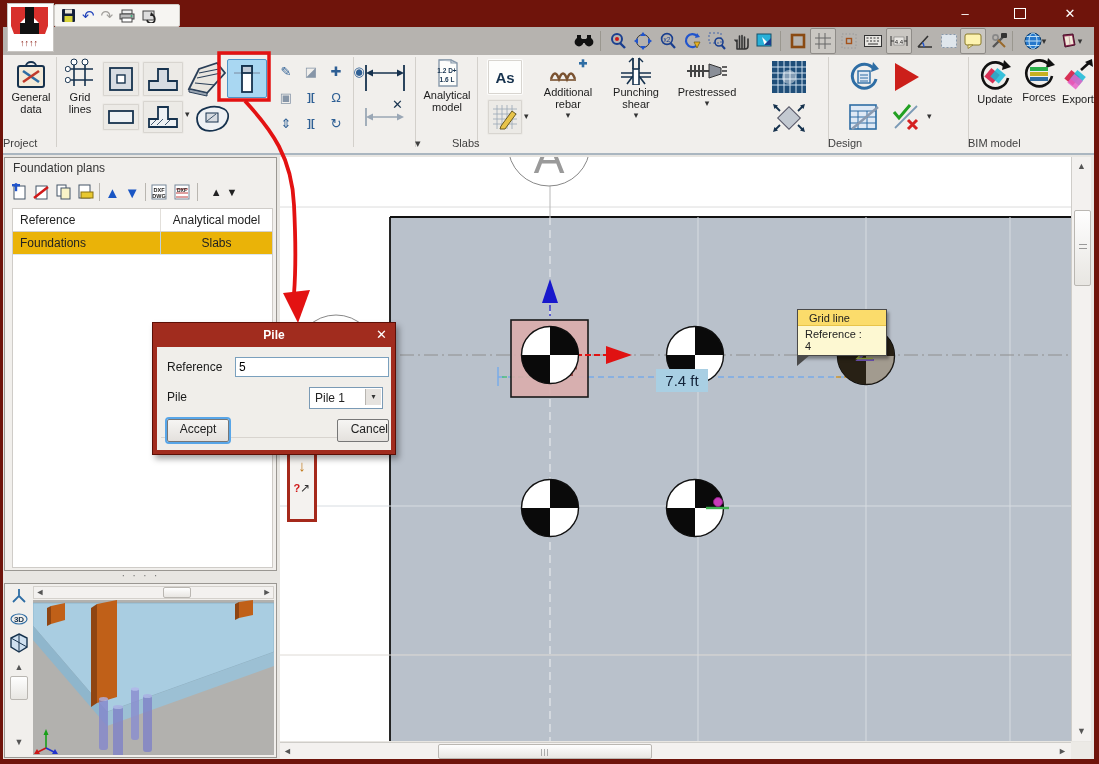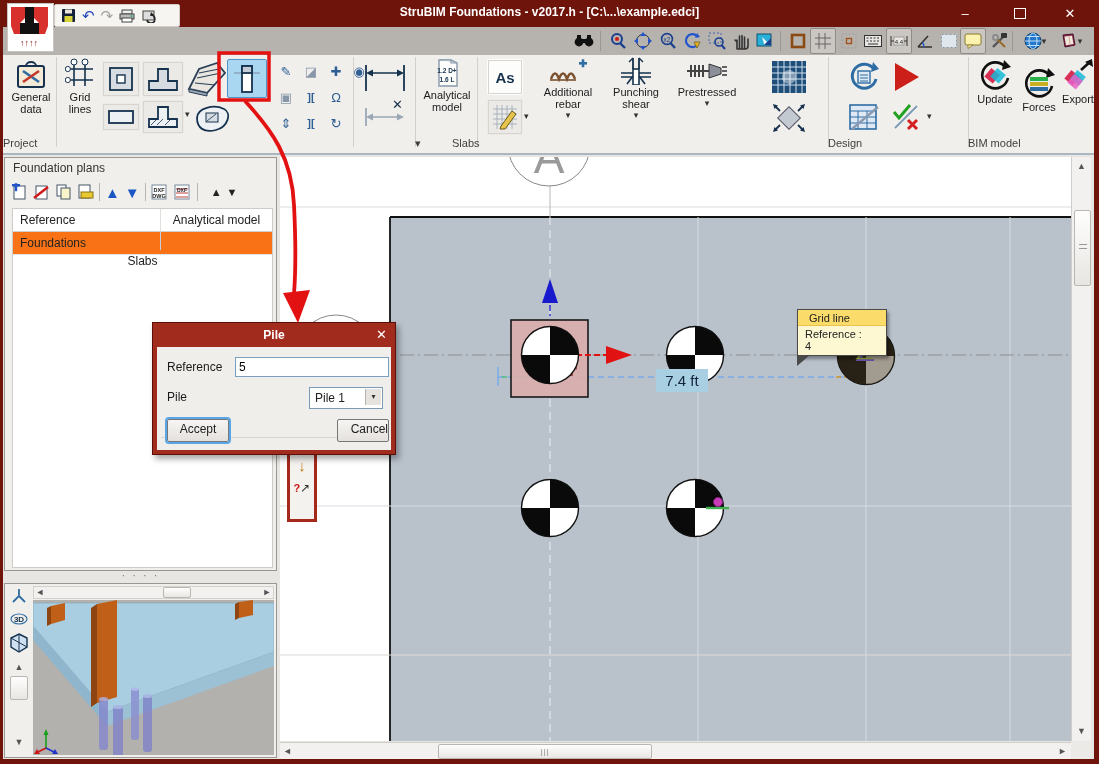--- a/index.html
+++ b/index.html
@@ -22,21 +22,21 @@
   .iconbtn{border:1px solid transparent;border-radius:2px;background:#eceae6;box-shadow:0 0 0 1px #d8d5d0 inset;cursor:pointer;}
   .vtb{width:24px;height:24px;border:1px solid transparent;border-radius:2px;cursor:pointer;}
   .vtb.pressed{background:#cac7c2;border-color:#8f8c88;}
   .dd{font-size:9px;color:#333;line-height:9px;}
   
   .gi{width:22px;height:22px;font-size:13px;color:#2e5f94;cursor:pointer;display:flex;align-items:center;justify-content:center;}
   
   #panel{left:4px;top:157px;width:273px;height:414px;background:#f1efec;border:1px solid #9a9792;box-sizing:border-box;}
   #panel-table{left:7px;top:50px;width:259px;height:358px;background:#fff;border:1px solid #cfccc8;}
   .th{font-size:12px;color:#222;}
-  #panel-row{background:#f97316;flex-direction:column;}
+  #panel-row{background:#eab308;}
   
   #panel3d{left:4px;top:583px;width:273px;height:175px;background:#f1efec;border:1px solid #9a9792;box-sizing:border-box;}
   
   #canvas{left:280px;top:157px;width:791px;height:584px;background:#fff;overflow:hidden;}
   
   .sb{background:#f3f1ef;}
   .sb-thumb{background:linear-gradient(#fefefe,#e8e6e2);border:1px solid #bab7b2;border-radius:2px;}
   .sb-arrow{color:#555;font-size:9px;line-height:9px;text-align:center;}
   
   #tooltip{left:797px;top:309px;width:88px;border:1px solid #4a4a4a;box-shadow:2px 3px 3px rgba(0,0,0,.35);z-index:30;font-size:11px;}
@@ -61,21 +61,20 @@
   
   .winborder{background:#6f140b;z-index:60;}
   text{font-family:"Liberation Sans","DejaVu Sans",sans-serif;}
 </style>
 </head>
 <body>
 
 <div id="win">
 
   <div id="titlebar" class="abs">
-    <div id="title-text" class="abs">StruBIM Foundations - v2017.h - [C:\...\example.edci]</div>
     <div class="abs winctl" style="left:950px;">–</div>
     <div class="abs winctl" id="btn-max" style="left:1005px;"><span></span></div>
     <div class="abs winctl" style="left:1055px;">✕</div>
   </div>
 
   <div class="abs" style="left:7px;top:3px;width:45px;height:47px;background:#fff;border:1px solid #c9c6c2;z-index:5;">
     <svg width="43" height="45" viewBox="0 0 43 45">
       <polygon points="3,3 17,3 17,14 12,19 12,30 6,30 3,22" fill="#d8302c"></polygon>
       <polygon points="40,3 26,3 26,14 31,19 31,30 37,30 40,22" fill="#d8302c"></polygon>
       <rect x="17" y="3" width="9" height="27" fill="#111"></rect>
@@ -453,21 +452,21 @@
 
     <div class="abs rbtn" style="left:970px;top:3px;width:44px;">
       <svg width="34" height="34" viewBox="0 0 34 34">
         <path d="M28 10 A13 13 0 1 0 30 20" fill="none" stroke="#111" stroke-width="2.6"></path>
           <polygon points="26,2 33,9 24,12" fill="#111"></polygon>
         <rect x="9" y="12" width="11" height="11" transform="rotate(40 14 17)" fill="#d62048" opacity=".92"></rect>
         <rect x="15" y="12" width="11" height="11" transform="rotate(40 20 17)" fill="#18b8d8" opacity=".85"></rect>
       </svg>
       <span class="lbl">Update</span>
     </div>
-    <div class="abs rbtn" style="left:1016px;top:11px;width:40px;">
+    <div class="abs rbtn" style="left:1016px;top:1px;width:40px;">
       <svg width="34" height="34" viewBox="0 0 34 34">
         <path d="M28 10 A13 13 0 1 0 30 20" fill="none" stroke="#111" stroke-width="2.6"></path>
           <polygon points="26,2 33,9 24,12" fill="#111"></polygon>
         <rect x="8" y="11" width="18" height="4" fill="#2ab04a"></rect>
           <rect x="8" y="16" width="18" height="4" fill="#c8b020"></rect>
           <rect x="8" y="21" width="18" height="4" fill="#2e6da4"></rect>
       </svg>
       <span class="lbl">Forces</span>
     </div>
     <div class="abs rbtn" style="left:1056px;top:3px;width:38px;">

